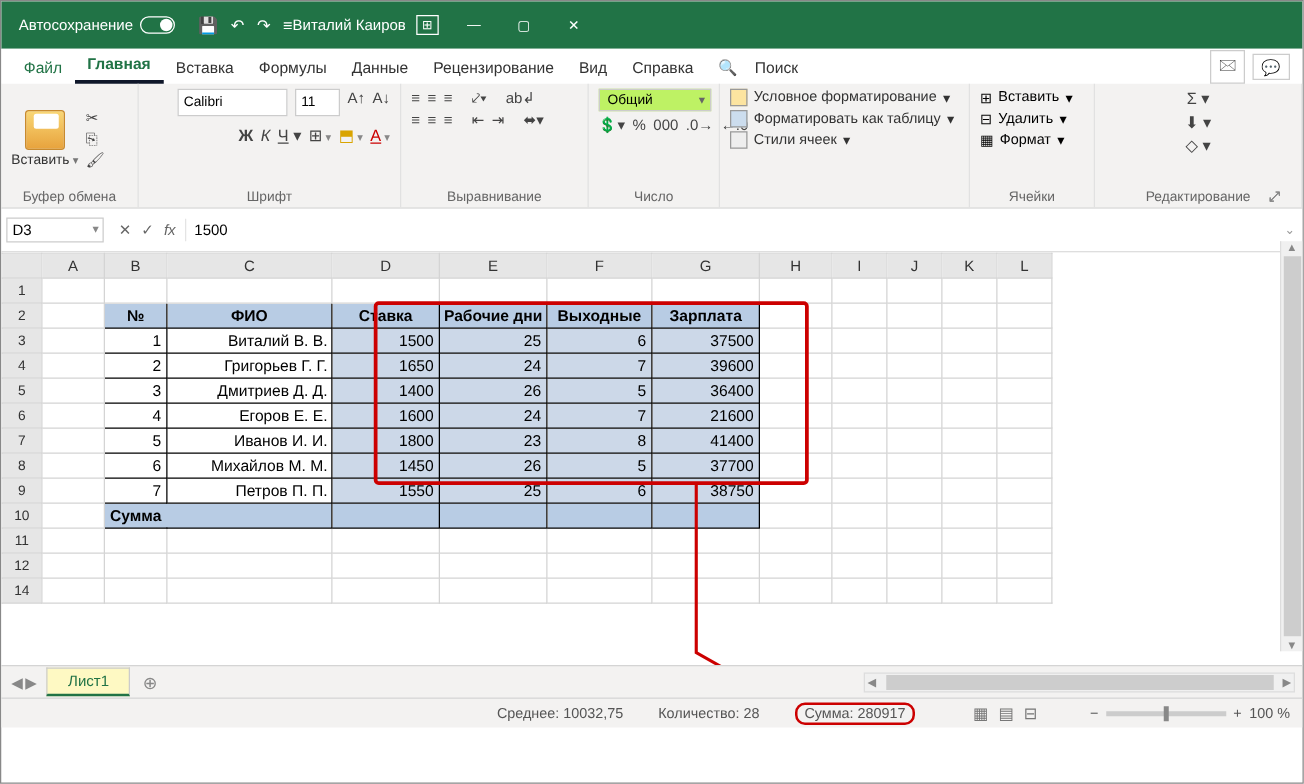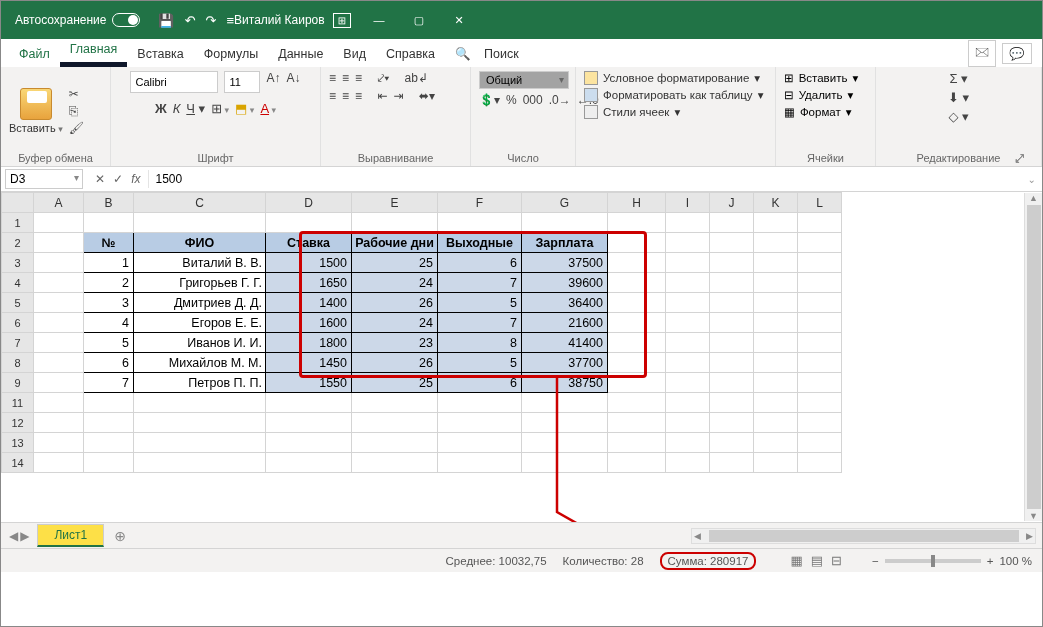--- a/index.html
+++ b/index.html
@@ -9,46 +9,46 @@
 .toggle{width:28px;height:14px;border:1px solid #fff;border-radius:8px;position:relative}
 .toggle::after{content:'';position:absolute;right:1px;top:1px;width:10px;height:10px;background:#fff;border-radius:50%}
 .title-icons{display:flex;gap:10px;margin-left:18px;font-size:13px}
 .title-center{flex:1;text-align:center;font-size:12px}
 .title-right{display:flex;align-items:center;gap:8px}
 .winbtns{display:flex}
 .winbtn{width:40px;height:30px;display:flex;align-items:center;justify-content:center;font-size:11px}
 .menubar{height:28px;background:#fff;display:flex;align-items:flex-end;border-bottom:0;padding-left:8px;font-size:12.5px}
 .menubar span{padding:6px 10px;color:#333;cursor:pointer}
 .menubar .file{color:#217346;font-weight:400}
-.menubar .active{color:#217346;font-weight:400;border-bottom:5px solid #0f172a}
+.menubar .active{color:#217346;font-weight:700;border-bottom:3px solid #0f172a}
 .menubar .right{margin-left:auto;display:flex;gap:6px;padding-right:10px;align-items:center}
 .ribbon{height:100px;background:#f3f2f1;border-bottom:1px solid #d4d4d4;display:flex;font-size:11px}
 .rgroup{border-right:1px solid #e1e1e1;padding:4px 8px 0;display:flex;flex-direction:column;justify-content:space-between}
 .rgroup .lbl{text-align:center;color:#666;font-size:11px;padding:2px 0;display:flex;justify-content:center;align-items:center;gap:4px}
 .rgroup .body{display:flex;align-items:center;gap:6px;flex:1}
 .pastebtn{text-align:center;font-size:11px;color:#333}
 .pasteicon{width:32px;height:32px;background:linear-gradient(#f9d776,#e8a33d);border:1px solid #c88a2e;border-radius:3px;margin:0 auto 2px;position:relative}
 .pasteicon::after{content:'';position:absolute;top:2px;left:6px;width:20px;height:12px;background:#fff;border-radius:2px}
 .minibtns{display:flex;flex-direction:column;gap:3px;font-size:12px;color:#444}
 .fontgrp input,.fontgrp select{font-size:11px;border:1px solid #ccc;padding:2px 4px}
 .fontname{width:88px;height:22px}
 .fontsize{width:36px;height:22px}
 .btnrow{display:flex;gap:6px;margin-top:4px;color:#444;font-size:13px}
 .btnrow span{cursor:pointer}
 .aligngrp .body{flex-direction:column;align-items:flex-start;gap:4px}
 .row{display:flex;gap:6px;font-size:12px;color:#444}
 .numgrp .body{flex-direction:column;gap:4px;align-items:stretch}
-.combo{border:1px solid #ccc;background:#a3a3a3;padding:2px 18px 2px 6px;font-size:11px;position:relative;min-width:90px}
+.combo{border:1px solid #ccc;background:#bef264;padding:2px 18px 2px 6px;font-size:11px;position:relative;min-width:90px}
 .combo::after{content:'▾';position:absolute;right:4px;top:2px;color:#666;font-size:10px}
 .stylegrp .body{flex-direction:column;align-items:flex-start;gap:3px;font-size:11.5px;color:#333}
 .styleitem{display:flex;align-items:center;gap:5px}
 .sicon{width:14px;height:14px;border:1px solid #999;display:inline-block}
 .cellgrp .body{flex-direction:column;align-items:flex-start;gap:3px;font-size:11.5px}
 .editgrp .body{flex-direction:column;gap:4px;font-size:13px;color:#444}
-.formula-bar{height:25px;border-bottom:1px solid #d4d4d4;display:flex;align-items:center;background:#fff;font-size:12px}
+.formula-bar{height:35px;border-bottom:1px solid #d4d4d4;display:flex;align-items:center;background:#fff;font-size:12px}
 .namebox{width:78px;border:1px solid #ccc;margin:0 4px;padding:2px 16px 2px 4px;position:relative;background:#fff}
 .namebox::after{content:'▾';position:absolute;right:3px;color:#888;font-size:10px}
 .fxbtns{display:flex;gap:8px;padding:0 8px;color:#666;font-size:12px}
 .fxinput{flex:1;padding:2px 6px;border-left:1px solid #e4e4e4}
 .grid-area{position:relative;height:330px;overflow:hidden;background:#fff}
 .grid{border-collapse:collapse;font-size:12.5px;table-layout:fixed}
 .grid td,.grid th{border:1px solid #d4d4d4;height:20px;padding:0 3px;white-space:nowrap;overflow:hidden}
 .grid th{background:#e6e6e6;font-weight:400;color:#333;text-align:center;font-size:12px}
 .grid .rh{background:#e6e6e6;text-align:center;width:32px;font-size:11px;color:#333}
 .corner{width:32px;background:#e6e6e6}
@@ -57,27 +57,27 @@
 .dtbody td{border:1px solid #000;text-align:right;padding-right:4px}
 .dtbody .fio{text-align:right;padding-right:3px}
 .sel{background:#ccd8e8}
 .sumrow td{background:#b8cce4;border:1px solid #000;font-weight:600}
 .selborder{position:absolute;border:3px solid #cc0000;border-radius:4px;pointer-events:none}
 .arrow{position:absolute;pointer-events:none}
 .arrow-line{stroke:#cc0000;stroke-width:2.5;fill:none}
 .arrow-head{fill:#cc0000}
 .tabs{height:26px;border-top:1px solid #d4d4d4;display:flex;align-items:center;font-size:12px;background:#f3f2f1}
 .tabs .navbtns{display:flex;gap:2px;padding:0 8px;color:#888}
-.tabs .tab{background:#fde047;border:1px solid #ccc;border-bottom:2px solid #217346;padding:3px 16px;color:#217346;font-weight:500}
+.tabs .tab{background:#fef9c3;border:1px solid #ccc;border-bottom:2px solid #217346;padding:3px 16px;color:#217346;font-weight:500}
 .tabs .addtab{padding:0 10px;color:#888;font-size:14px}
 .tabs .hscroll{flex:1;display:flex;justify-content:flex-end;padding-right:6px}
 .hscroll-track{width:345px;height:16px;background:#f0f0f0;border:1px solid #ddd;display:flex;align-items:center;justify-content:space-between;font-size:9px;color:#888;padding:0 2px}
 .hscroll-thumb{width:310px;height:12px;background:#cdcdcd}
 .statusbar{height:24px;background:#f3f2f1;border-top:1px solid #d4d4d4;display:flex;align-items:center;font-size:11.5px;color:#555;padding:0 10px}
-.statusbar .stats{margin-left:auto;display:flex;gap:16px;align-items:center}
+.statusbar .stats{margin-left:auto;display:flex;gap:28px;align-items:center}
 .sumhl{border:2px solid #cc0000;border-radius:8px;padding:1px 6px}
 .viewbtns{display:flex;gap:8px;margin-left:18px;color:#777;font-size:13px}
 .zoom{display:flex;align-items:center;gap:6px;margin-left:14px}
 .zslider{width:96px;height:4px;background:#ccc;position:relative}
 .zslider::after{content:'';position:absolute;left:46px;top:-4px;width:4px;height:12px;background:#888}
 .vscroll{position:absolute;right:0;top:192px;width:18px;height:328px;background:#f0f0f0;border-left:1px solid #ddd;display:flex;flex-direction:column;align-items:center;font-size:9px;color:#888}
 .vscroll .thumb{width:14px;flex:1;background:#cdcdcd;margin:2px 0}
 .expand{position:absolute;right:18px;font-size:11px;color:#888}
 .downarr{font-size:9px;color:#777}
 .caret::after{content:' ▾';font-size:9px;color:#888}
@@ -106,20 +106,21 @@
     </div>
   </div>
 </div>
 
 <div class="menubar">
   <span class="file">Файл</span>
   <span class="active">Главная</span>
   <span>Вставка</span>
   <span>Формулы</span>
   <span>Данные</span>
+  <span>Рецензирование</span>
   <span>Вид</span>
   <span>Справка</span>
   <span>🔍 <span>Поиск</span></span>
   <div class="right">
     <span style="border:1px solid #ccc;padding:2px 6px">🖂</span>
     <span style="border:1px solid #ccc;padding:2px 6px">💬</span>
   </div>
 </div>
 
 <div class="ribbon">
@@ -134,21 +135,21 @@
         <span>⎘</span>
         <span>🖌</span>
       </div>
     </div>
     <div class="lbl">
         <span>Буфер обмена</span>
         <span class="expand">⤢</span>
       </div>
   </div>
   <div class="rgroup fontgrp" style="width:210px">
-    <div class="body" style="flex-direction:column;align-items:center;gap:4px">
+    <div class="body" style="flex-direction:column;align-items:flex-end;gap:4px">
       <div class="row">
         <input class="fontname" value="Calibri" style="">
         <input class="fontsize" value="11" style="">
         <span>A↑</span>
         <span>A↓</span>
       </div>
       <div class="btnrow">
         <span><b>Ж</b></span>
         <span><i>К</i></span>
         <span><u>Ч</u> ▾</span>
@@ -374,52 +375,51 @@
           <td class="sel">1550</td>
           <td class="sel">25</td>
           <td class="sel">6</td>
           <td class="sel">38750</td>
           <td style="border:1px solid #d4d4d4"></td>
           <td style="border:1px solid #d4d4d4"></td>
           <td style="border:1px solid #d4d4d4"></td>
           <td style="border:1px solid #d4d4d4"></td>
           <td style="border:1px solid #d4d4d4"></td>
         </tr>
+        <tr class="sumrow">
+          <th class="rh">10</th>
+          <td style="border:1px solid #d4d4d4;background:#fff"></td>
+          <td colspan="2" style="text-align:left;padding-left:4px">Сумма</td>
+          <td></td>
+          <td></td>
+          <td></td>
+          <td></td>
+          <td style="border:1px solid #d4d4d4;background:#fff"></td>
+          <td style="border:1px solid #d4d4d4;background:#fff"></td>
+          <td style="border:1px solid #d4d4d4;background:#fff"></td>
+          <td style="border:1px solid #d4d4d4;background:#fff"></td>
+          <td style="border:1px solid #d4d4d4;background:#fff"></td>
+        </tr>
         <tr>
           <th class="rh">11</th>
           <td></td>
           <td></td>
           <td></td>
           <td></td>
           <td></td>
           <td></td>
           <td></td>
           <td></td>
           <td></td>
           <td></td>
           <td></td>
           <td></td>
         </tr>
         <tr>
           <th class="rh">12</th>
-          <td></td>
-          <td></td>
-          <td></td>
-          <td></td>
-          <td></td>
-          <td></td>
-          <td></td>
-          <td></td>
-          <td></td>
-          <td></td>
-          <td></td>
-          <td></td>
-        </tr>
-        <tr>
-          <th class="rh">13</th>
           <td></td>
           <td></td>
           <td></td>
           <td></td>
           <td></td>
           <td></td>
           <td></td>
           <td></td>
           <td></td>
           <td></td>

